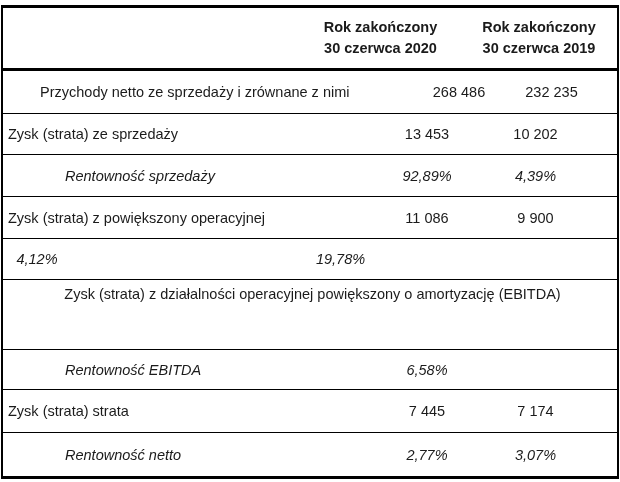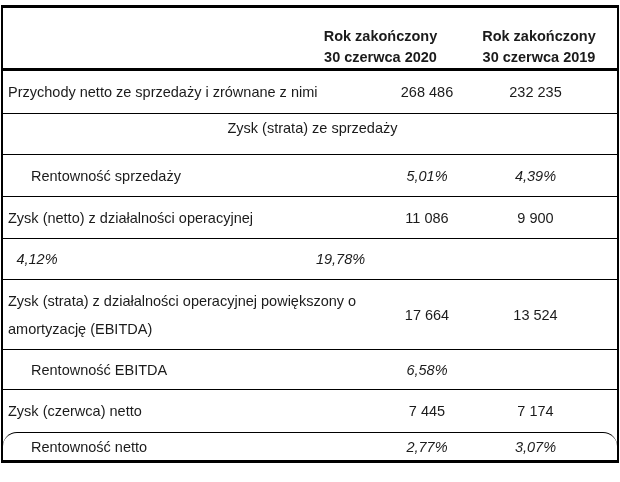--- a/index.html
+++ b/index.html
@@ -13,32 +13,31 @@
     margin: 5px 1px 0 1px;
     border: 2px solid #000000;
     border-top-width: 3px;
     border-bottom-width: 3px;
     background: #ffffff;
   }
   .row { display: flex; align-items: center; }
   .row.header {
     height: 63px;
     border-bottom: 3px solid #000000;
-    align-items: flex-end;
   }
   .row.body + .row.body { border-top: 1px solid #000000; }
-  .r1 { height: 42px; }
-  .r2 { height: 41px; flex-direction: column; }
+  .r1 { height: 42px; padding-left: 32px; }
+  .r2 { height: 41px; }
   .r3 { height: 42px; }
   .r4 { height: 42px; }
   .r5 { height: 41px; }
-  .r6 { height: 70px; }
+  .r6 { height: 70px; flex-direction: column; }
   .r7 { height: 40px; }
   .r8 { height: 43px; }
-  .r9 { height: 28px; border-radius: 15px; }
+  .r9 { height: 44px; }
   .cell { font-size: 14.5px; }
   .cell.spacer { flex: 0 0 297px; height: 100%; }
   .cell.head {
     flex: 0 0 161px;
     text-align: center;
     font-weight: bold;
     line-height: 21px;
   }
   .cell.head.wide { flex: 1; }
   .cell.label {
@@ -49,21 +48,22 @@
   .cell.num {
     flex: 0 0 68px;
     text-align: center;
     white-space: nowrap;
   }
   .cell.num.wide {
     flex: 1;
     padding-right: 7px;
   }
   .row.ratio .label {
-    padding-left: 28px;
+    font-style: italic;
+    padding-left: 62px;
   }
   .row.ratio .num { font-style: italic; }
 </style>
 </head>
 <body>
 
 <div class="doc">
 
   <div class="row header">
     <div class="cell spacer"></div>
@@ -84,26 +84,26 @@
   </div>
 
   <div class="row body r2">
     <div class="cell label">Zysk (strata) ze sprzedaży</div>
     <div class="cell num">13 453</div>
     <div class="cell num wide">10 202</div>
   </div>
 
   <div class="row body ratio r3">
     <div class="cell label">Rentowność sprzedaży</div>
-    <div class="cell num">5,01%</div>
+    <div class="cell num">92,89%</div>
     <div class="cell num wide">4,39%</div>
   </div>
 
   <div class="row body r4">
-    <div class="cell label">Zysk (netto) z działalności operacyjnej</div>
+    <div class="cell label">Zysk (strata) z powiększony operacyjnej</div>
     <div class="cell num">11 086</div>
     <div class="cell num wide">9 900</div>
   </div>
 
   <div class="row body ratio r5">
     <div class="cell num">4,12%</div>
     <div class="cell num wide">19,78%</div>
   </div>
 
   <div class="row body r6">
@@ -111,21 +111,21 @@
     <div class="cell num">17 664</div>
     <div class="cell num wide">13 524</div>
   </div>
 
   <div class="row body ratio r7">
     <div class="cell label">Rentowność EBITDA</div>
     <div class="cell num">6,58%</div>
   </div>
 
   <div class="row body r8">
-    <div class="cell label">Zysk (czerwca) netto</div>
+    <div class="cell label">Zysk (strata) strata</div>
     <div class="cell num">7 445</div>
     <div class="cell num wide">7 174</div>
   </div>
 
   <div class="row body ratio r9">
     <div class="cell label">Rentowność netto</div>
     <div class="cell num">2,77%</div>
     <div class="cell num wide">3,07%</div>
   </div>
 

